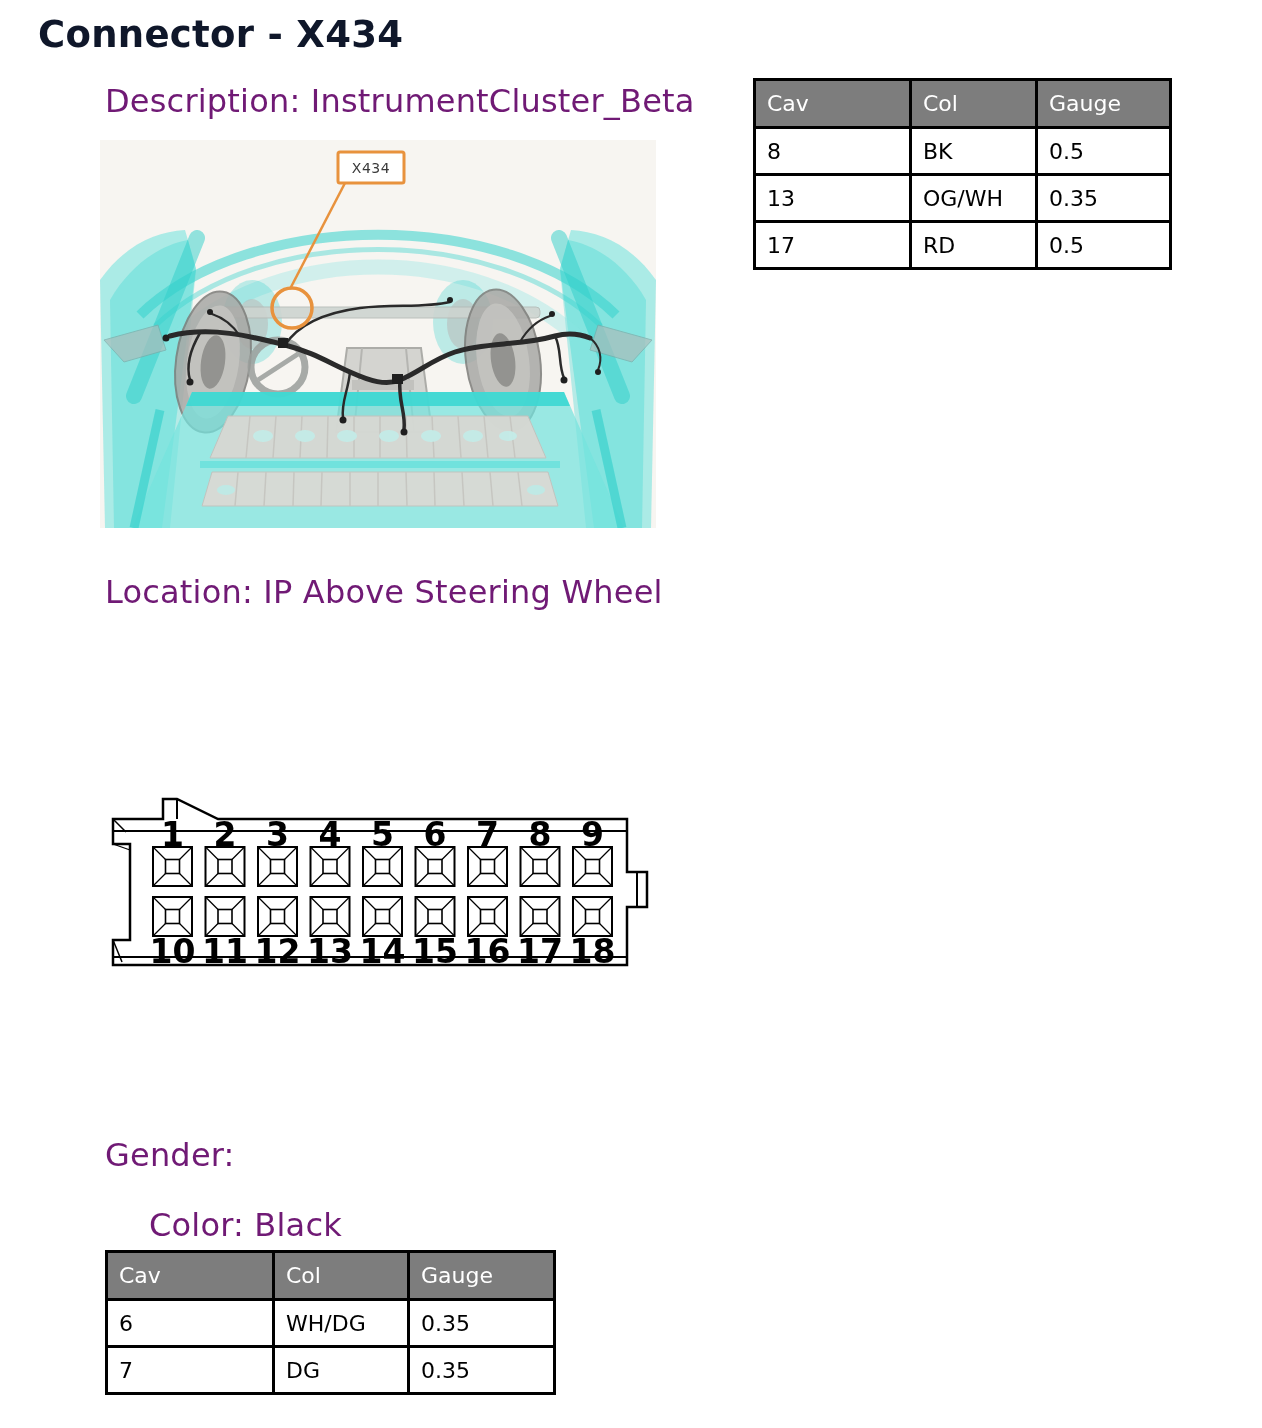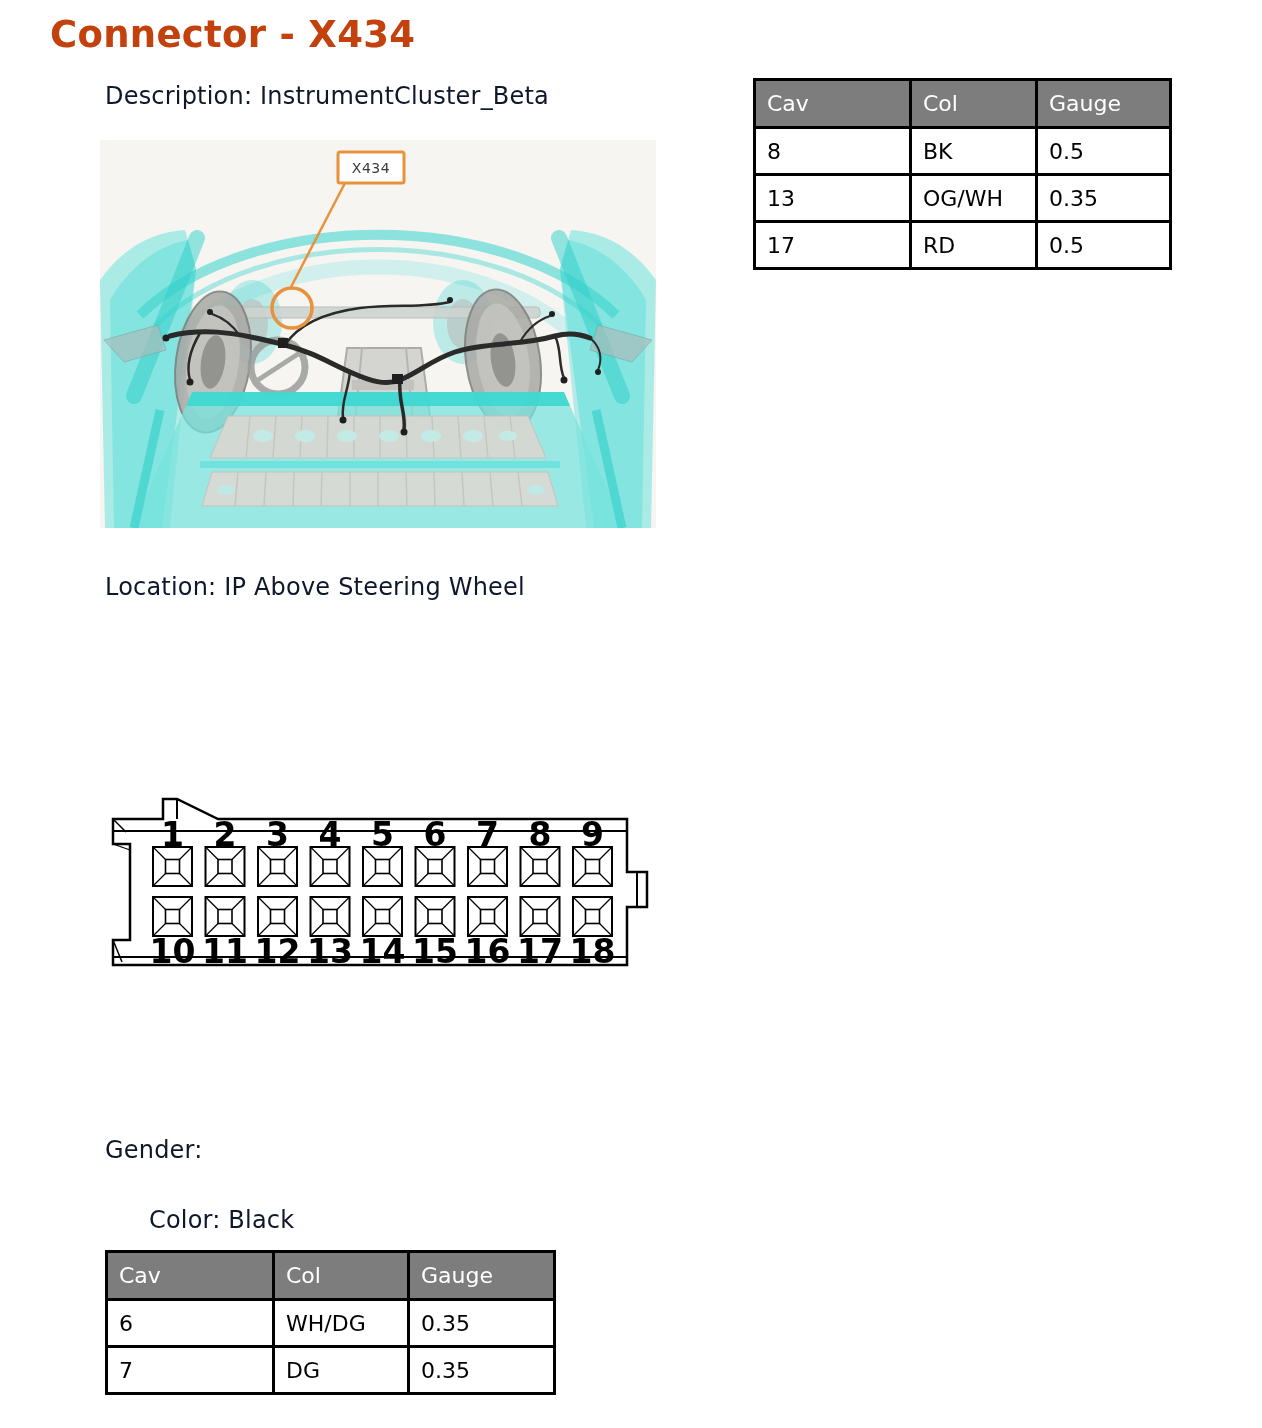--- a/index.html
+++ b/index.html
@@ -1,22 +1,22 @@
 <!DOCTYPE html>
 <html><head>
 <meta charset="utf-8">
 <style>
   html,body { margin:0; padding:0; background:#ffffff; }
   .page {
     position:relative; width:1262px; height:1428px; background:#ffffff;
     font-family:"DejaVu Sans","Liberation Sans",sans-serif; color:#151515; overflow:hidden;
   }
   .abs { position:absolute; }
-  .title { font-size:37px; font-weight:700; color:#c2410c; letter-spacing:.3px;margin-left:12px; }
-  .bodyline { font-size:24px; font-weight:400; color:#0f172a; letter-spacing:.2px;text-align:center; }
+  .title { font-size:37px; font-weight:700; color:#0f172a; letter-spacing:.3px; }
+  .bodyline { font-size:32px; font-weight:400; color:#701a75; letter-spacing:.2px;text-align:center; }
   table.wires { border-collapse:collapse; table-layout:fixed; background:#fff; }
   table.wires th, table.wires td {
     border:3px solid #000; font-size:22px; text-align:left;
     padding:0 4px 0 11px; white-space:nowrap; overflow:hidden; vertical-align:middle;
   }
   table.wires th { background:#7d7d7d; color:#ffffff; font-weight:400; height:45px; }
   table.wires td { color:#000; height:44px; }
   .pinnum { font-family:"DejaVu Sans","Liberation Sans",sans-serif; font-weight:700; font-size:33px; fill:#000; }
   .callout-text { font-family:"DejaVu Sans","Liberation Sans",sans-serif; font-size:14px; fill:#3a3a3a; letter-spacing:.5px; }
   svg { display:block; }

